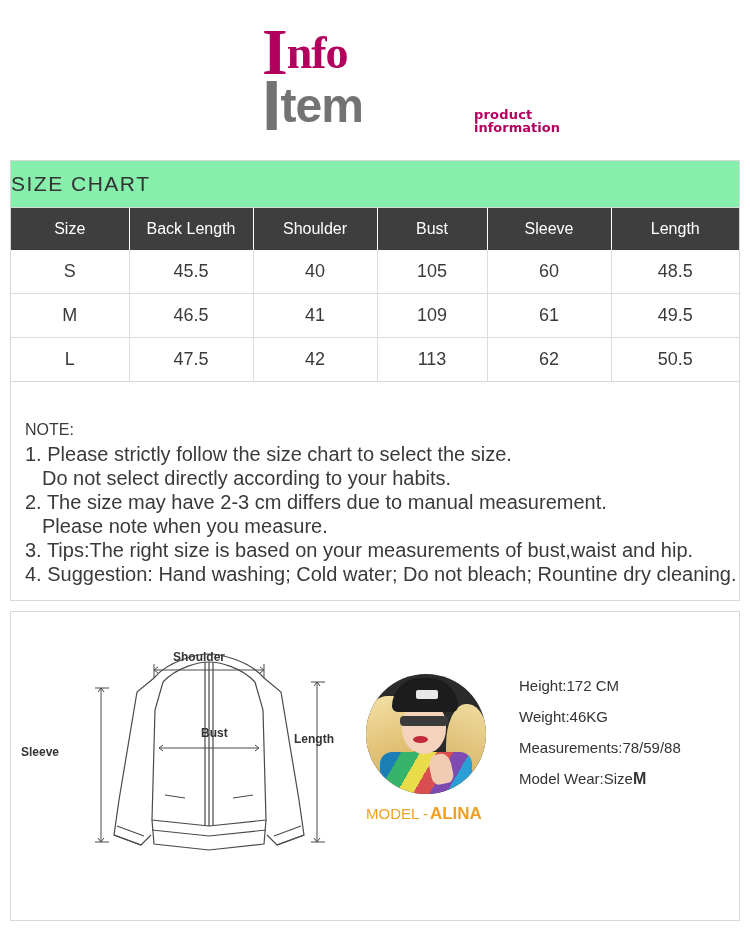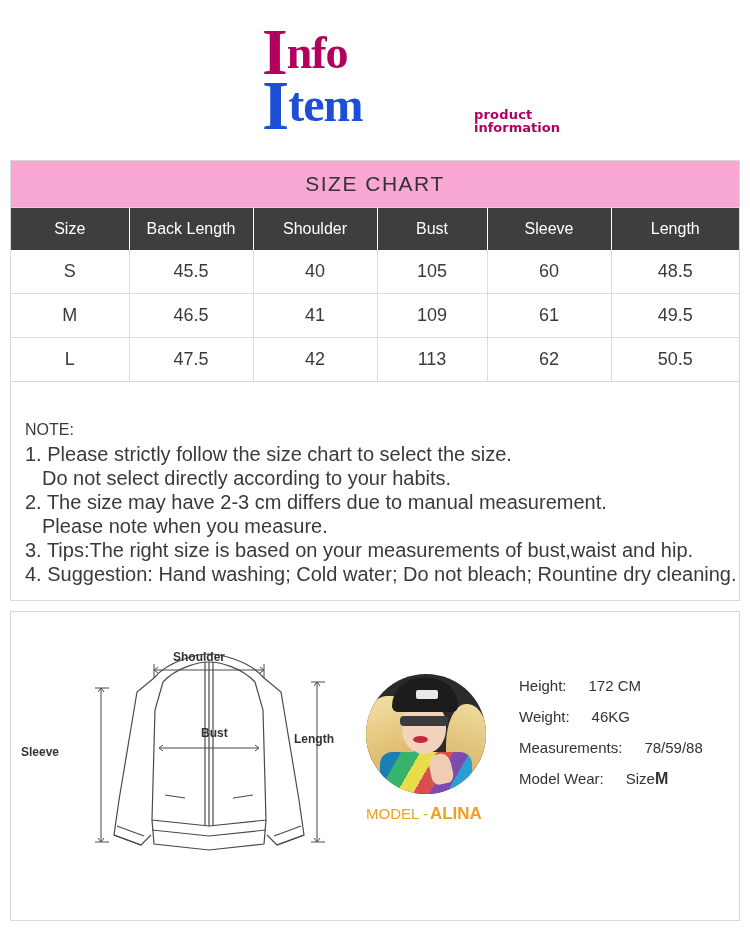--- a/index.html
+++ b/index.html
@@ -43,22 +43,22 @@
     line-height: 60px;
     vertical-align: -6px;
   }
   .logo-rest {
     font-size: 46px;
   }
   .logo-line2 {
     position: absolute;
     left: 0;
     top: 52px;
-    font-family: Liberation Serif, serif;
-    color: #1d4ed8;
+    font-family: Liberation Sans, sans-serif;
+    color: #737373;
     font-weight: bold;
     letter-spacing: -1px;
     white-space: nowrap;
   }
   .logo-big-i2 {
     font-size: 70px;
     line-height: 64px;
     vertical-align: -8px;
   }
   .logo-rest2 {
@@ -79,25 +79,24 @@
 
   
   .panel {
     margin: 0 10px;
     border: 1px solid #d8d8d8;
     box-sizing: border-box;
   }
   .panel-title {
     height: 46px;
     line-height: 46px;
-    text-align: center;
     font-size: 21px;
     letter-spacing: 1.5px;
     color: #333;
-    background: #f9a8d4;
+    background: #86efac;
     border-bottom: 1px solid #d8d8d8;
     font-weight: normal;
   }
   table.size {
     width: 100%;
     border-collapse: collapse;
     table-layout: fixed;
   }
   table.size th {
     background: #3e3e3e;
@@ -258,21 +257,21 @@
   }
 
   .specs {
     position: absolute;
     left: 508px;
     top: 58px;
     font-size: 15px;
     color: #333;
     line-height: 31px;
   }
-  .specs .val { margin-left: 22px; }
+  .specs .val { margin-left: 0; }
   .specs .size-m { font-weight: bold; font-size: 16px; }
 </style>
 </head>
 <body>
 
 <div class="logo-block">
   <div class="logo-inner">
     <div class="logo-line1">
       <span class="logo-big-i">I</span><span class="logo-rest">nfo</span>
     </div>

